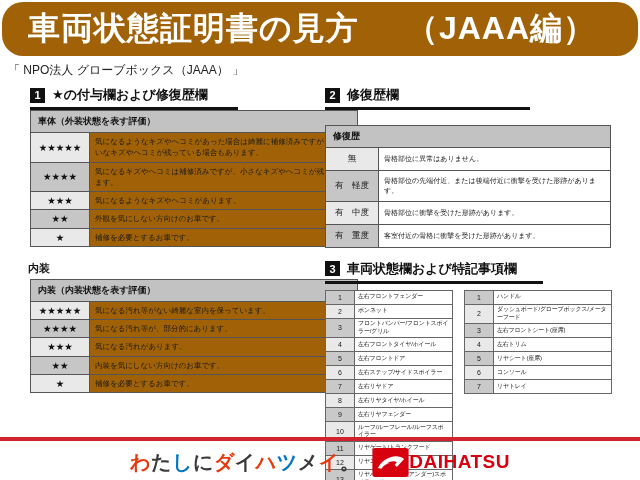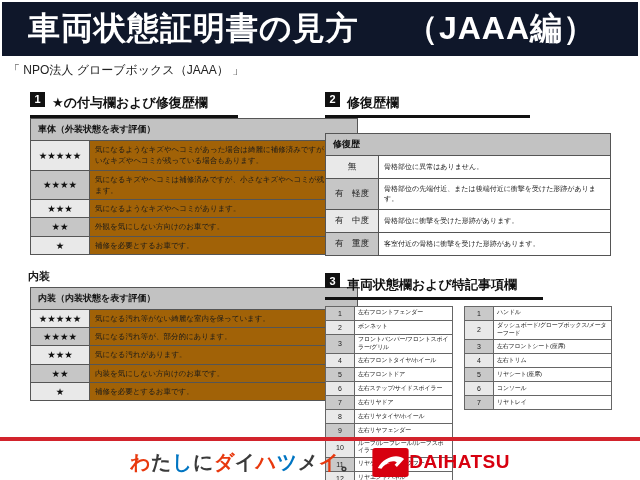--- a/index.html
+++ b/index.html
@@ -5,43 +5,43 @@
   html,body{margin:0;padding:0;}
   body{
     width:640px;height:480px;position:relative;overflow:hidden;
     background:#ffffff;
     font-family:"Liberation Sans","DejaVu Sans",sans-serif;
     color:#1a1a1a;
   }
   
   .banner{
     position:absolute;top:2px;left:2px;right:2px;height:54px;
-    background:#0f172a;color:#fff;
+    background:#a16207;color:#fff;
     display:flex;align-items:center;justify-content:space-between;
-    padding:0 42px 0 26px;box-sizing:border-box;
+    padding:0 42px 0 26px;box-sizing:border-box;border-radius:21px;
   }
   .banner .t{font-size:32px;font-weight:bold;letter-spacing:1px;white-space:nowrap;}
   
   .subtitle{position:absolute;top:62px;left:8px;font-size:12px;color:#222;}
   
   .col-left{position:absolute;left:30px;top:86px;width:282px;}
   .col-right{position:absolute;left:325px;top:86px;width:293px;}
   
   .sec-header{
     display:flex;align-items:center;gap:7px;
     border-bottom:3px solid #111;padding-bottom:3px;
   }
   .sec-header.w1{width:208px;}
   .sec-header.w2{width:205px;margin-bottom:0;}
   .sec-header.w3{width:218px;margin-top:12px;}
   .sec-num{
     background:#111;color:#fff;font-weight:bold;font-size:11px;
     width:15px;height:15px;display:flex;align-items:center;justify-content:center;flex:0 0 15px;
   }
-  .sec-title{font-size:13px;font-weight:bold;color:#111;white-space:nowrap;margin-top:8px;}
+  .sec-title{font-size:13px;font-weight:bold;color:#111;white-space:nowrap;}
   .sub-label{font-size:11px;font-weight:bold;margin:5px 0 3px -2px;}
   .sub-label.second{margin-top:14px;}
   
   table{border-collapse:collapse;}
   th,td{border:1px solid #555;}
   thead th{
     background:#c2c2c2;font-size:9px;font-weight:bold;text-align:left;
     padding:4px 7px;color:#111;
   }
   

